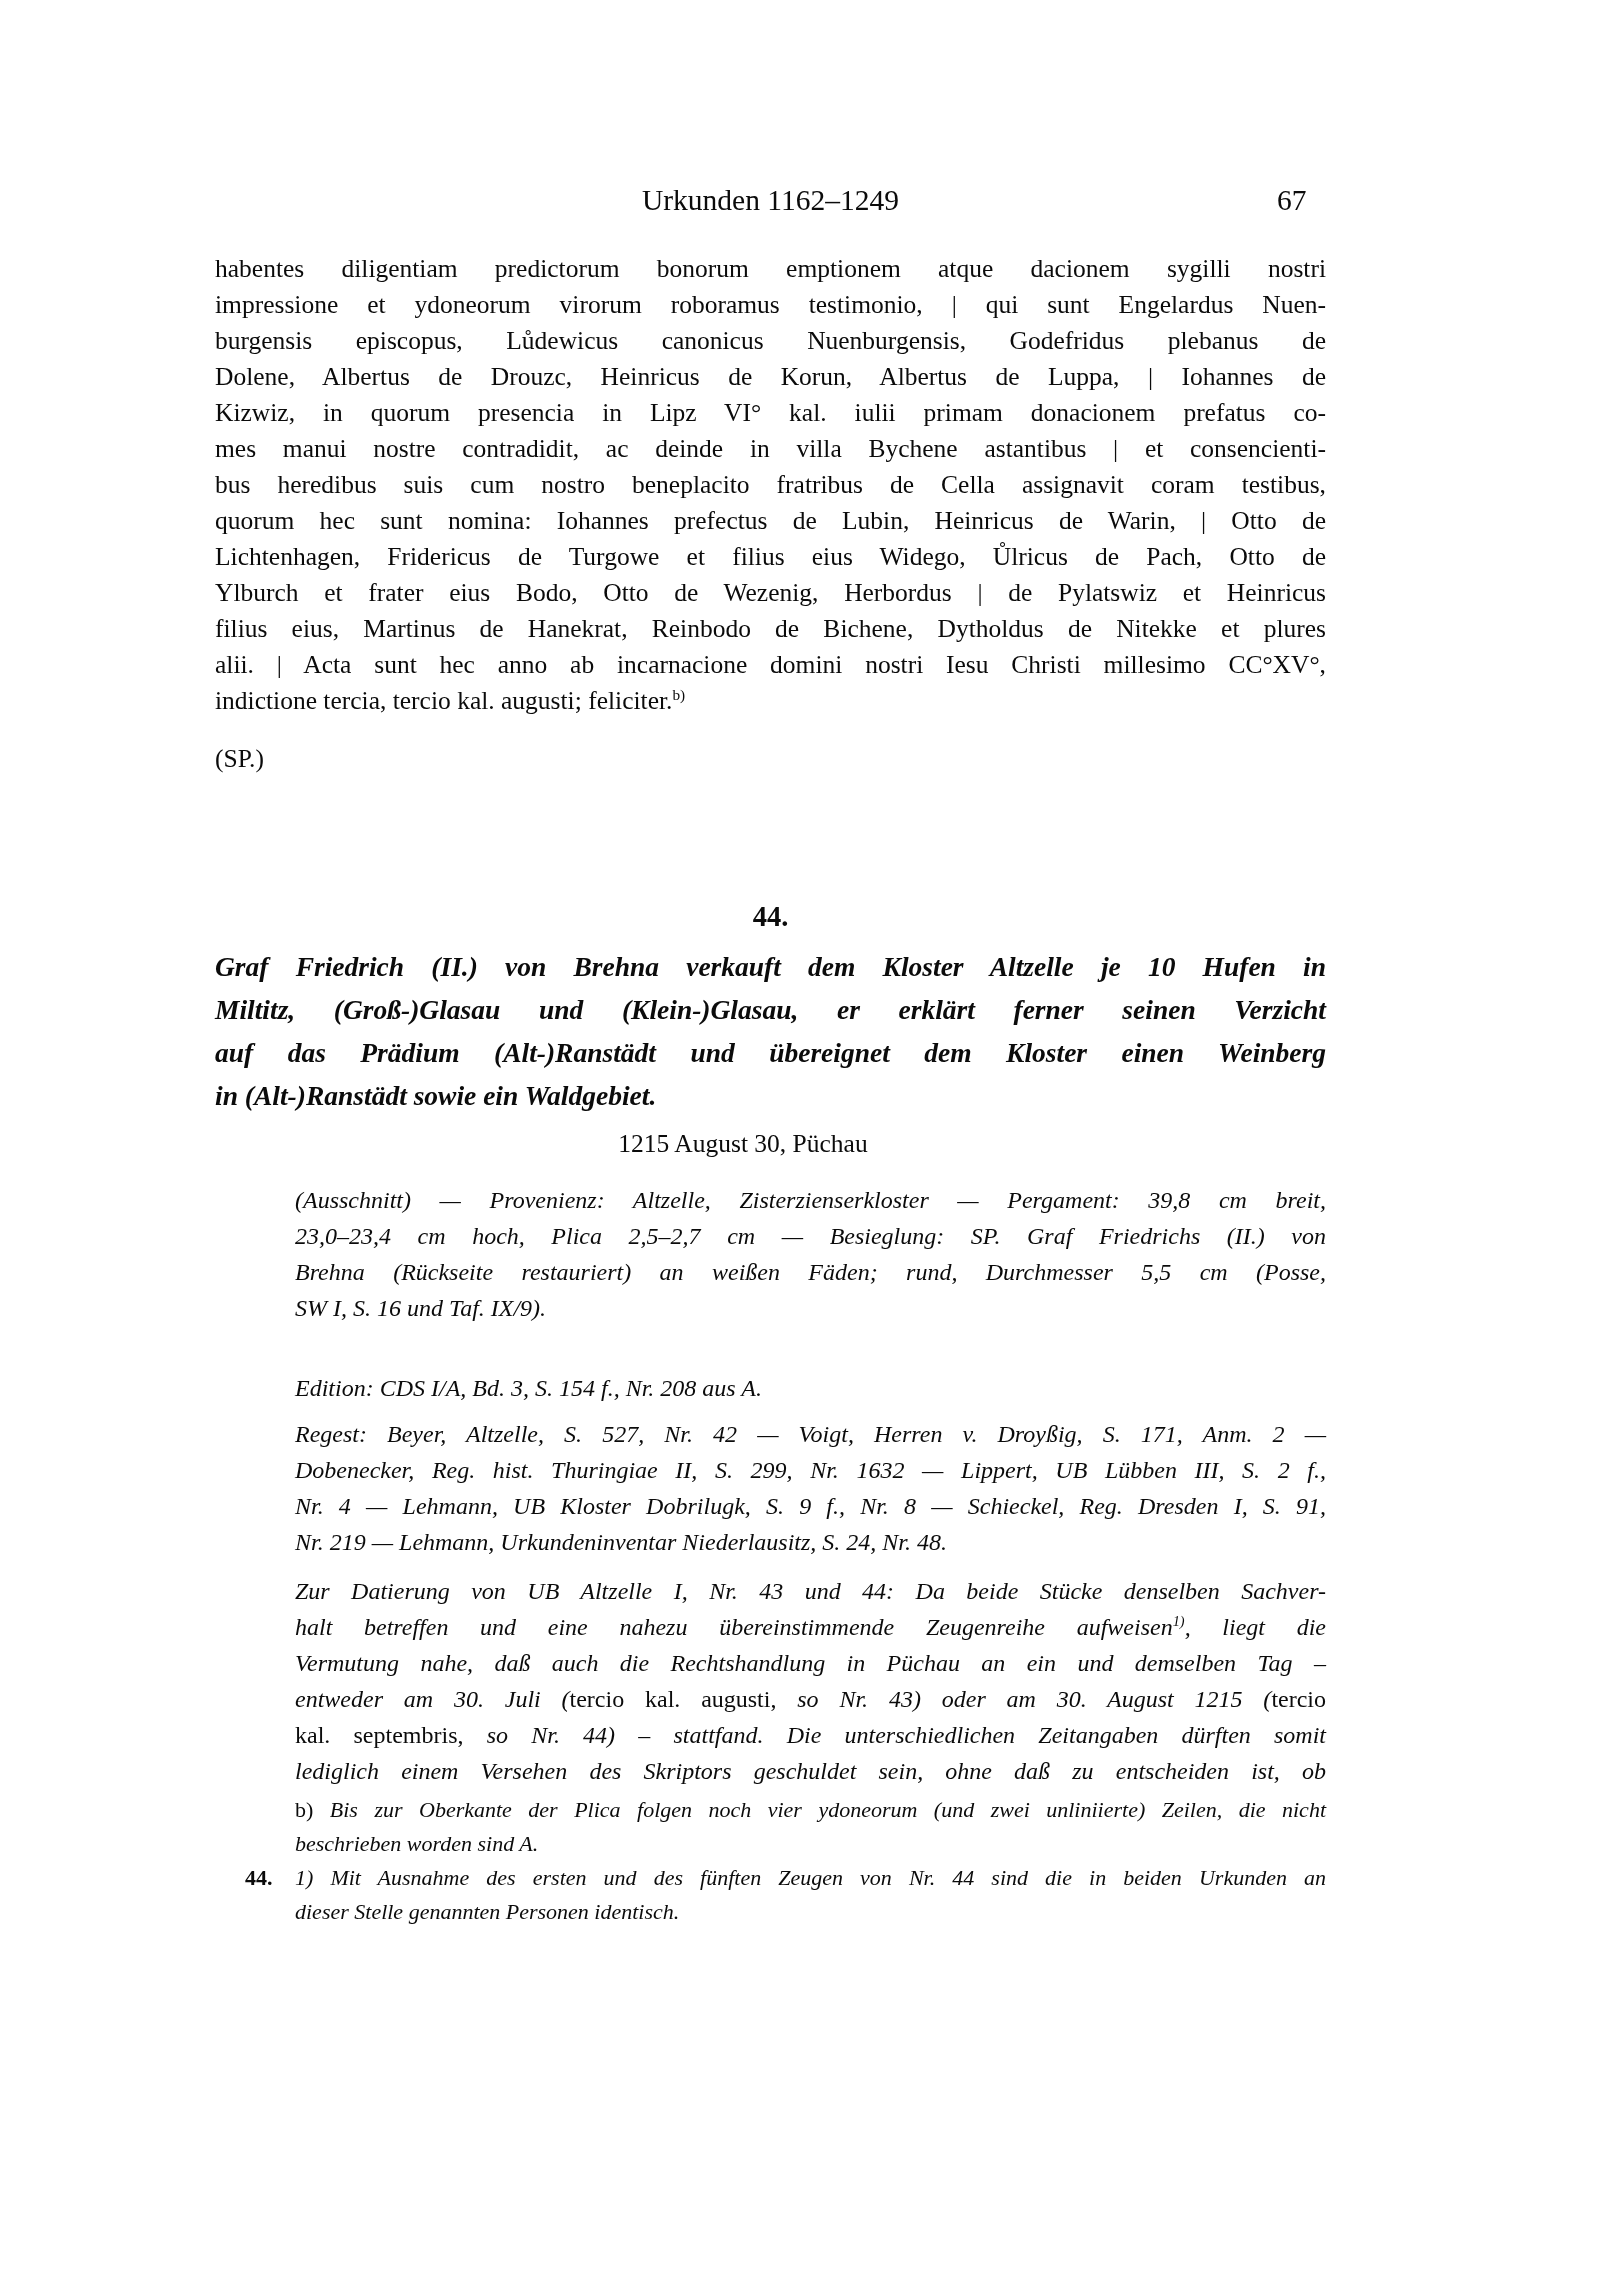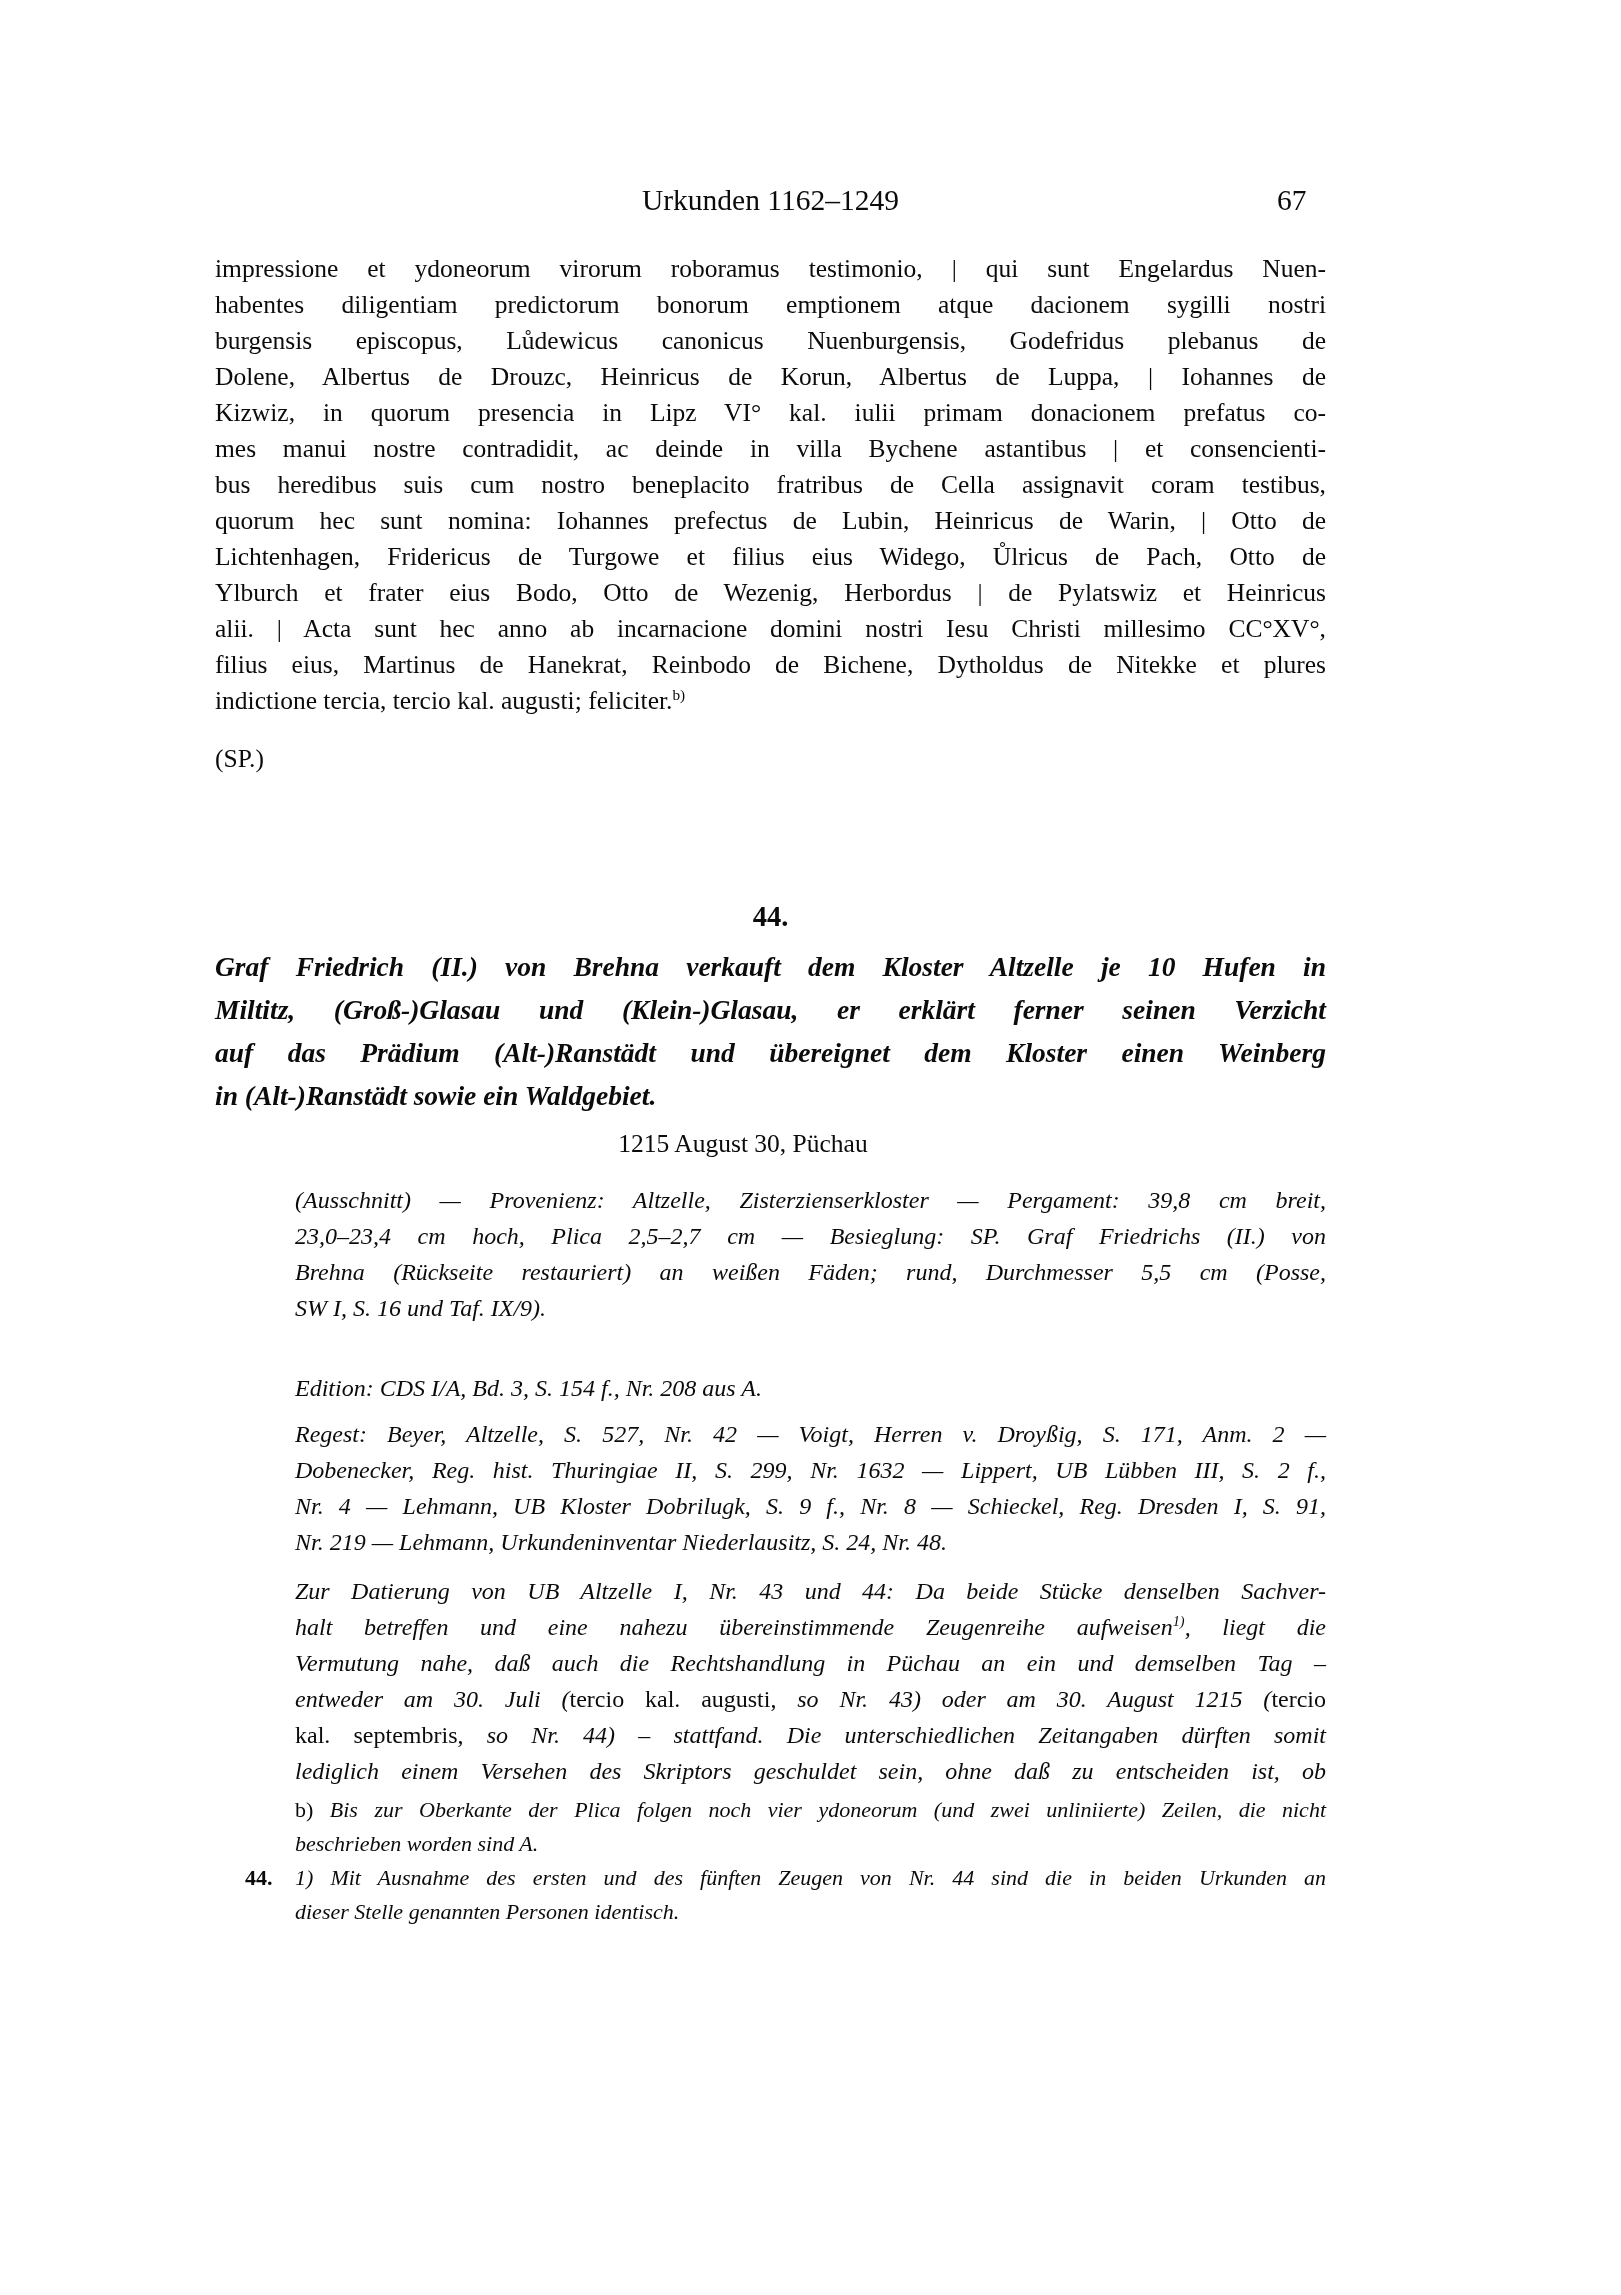--- a/index.html
+++ b/index.html
@@ -52,32 +52,32 @@
 <body>
 
 <div class="page">
 
   <div class="col running-head">
     <span class="rh-title">Urkunden 1162–1249</span>
     <span class="rh-page">67</span>
   </div>
 
   <div class="col main-para">
+    <div class="jline">habentes diligentiam predictorum bonorum emptionem atque dacionem sygilli nostri</div>
     <div class="jline">impressione et ydoneorum virorum roboramus testimonio, | qui sunt Engelardus Nuen-</div>
-    <div class="jline">habentes diligentiam predictorum bonorum emptionem atque dacionem sygilli nostri</div>
     <div class="jline">burgensis episcopus, Lůdewicus canonicus Nuenburgensis, Godefridus plebanus de</div>
     <div class="jline">Dolene, Albertus de Drouzc, Heinricus de Korun, Albertus de Luppa, | Iohannes de</div>
     <div class="jline">Kizwiz, in quorum presencia in Lipz VI° kal. iulii primam donacionem prefatus co-</div>
     <div class="jline">mes manui nostre contradidit, ac deinde in villa Bychene astantibus | et consencienti-</div>
     <div class="jline">bus heredibus suis cum nostro beneplacito fratribus de Cella assignavit coram testibus,</div>
     <div class="jline">quorum hec sunt nomina: Iohannes prefectus de Lubin, Heinricus de Warin, | Otto de</div>
     <div class="jline">Lichtenhagen, Fridericus de Turgowe et filius eius Widego, Ůlricus de Pach, Otto de</div>
     <div class="jline">Ylburch et frater eius Bodo, Otto de Wezenig, Herbordus | de Pylatswiz et Heinricus</div>
+    <div class="jline">filius eius, Martinus de Hanekrat, Reinbodo de Bichene, Dytholdus de Nitekke et plures</div>
     <div class="jline">alii. | Acta sunt hec anno ab incarnacione domini nostri Iesu Christi millesimo CC°XV°,</div>
-    <div class="jline">filius eius, Martinus de Hanekrat, Reinbodo de Bichene, Dytholdus de Nitekke et plures</div>
     <div><span>indictione tercia, tercio kal. augusti; feliciter.</span><sup class="sup">b)</sup></div>
   </div>
 
   <div class="col seal-note">(SP.)</div>
 
   <div class="col charter-heading">44.</div>
 
   <div class="col headnote">
     <div class="jline">Graf Friedrich (II.) von Brehna verkauft dem Kloster Altzelle je 10 Hufen in</div>
     <div class="jline">Miltitz, (Groß-)Glasau und (Klein-)Glasau, er erklärt ferner seinen Verzicht</div>

